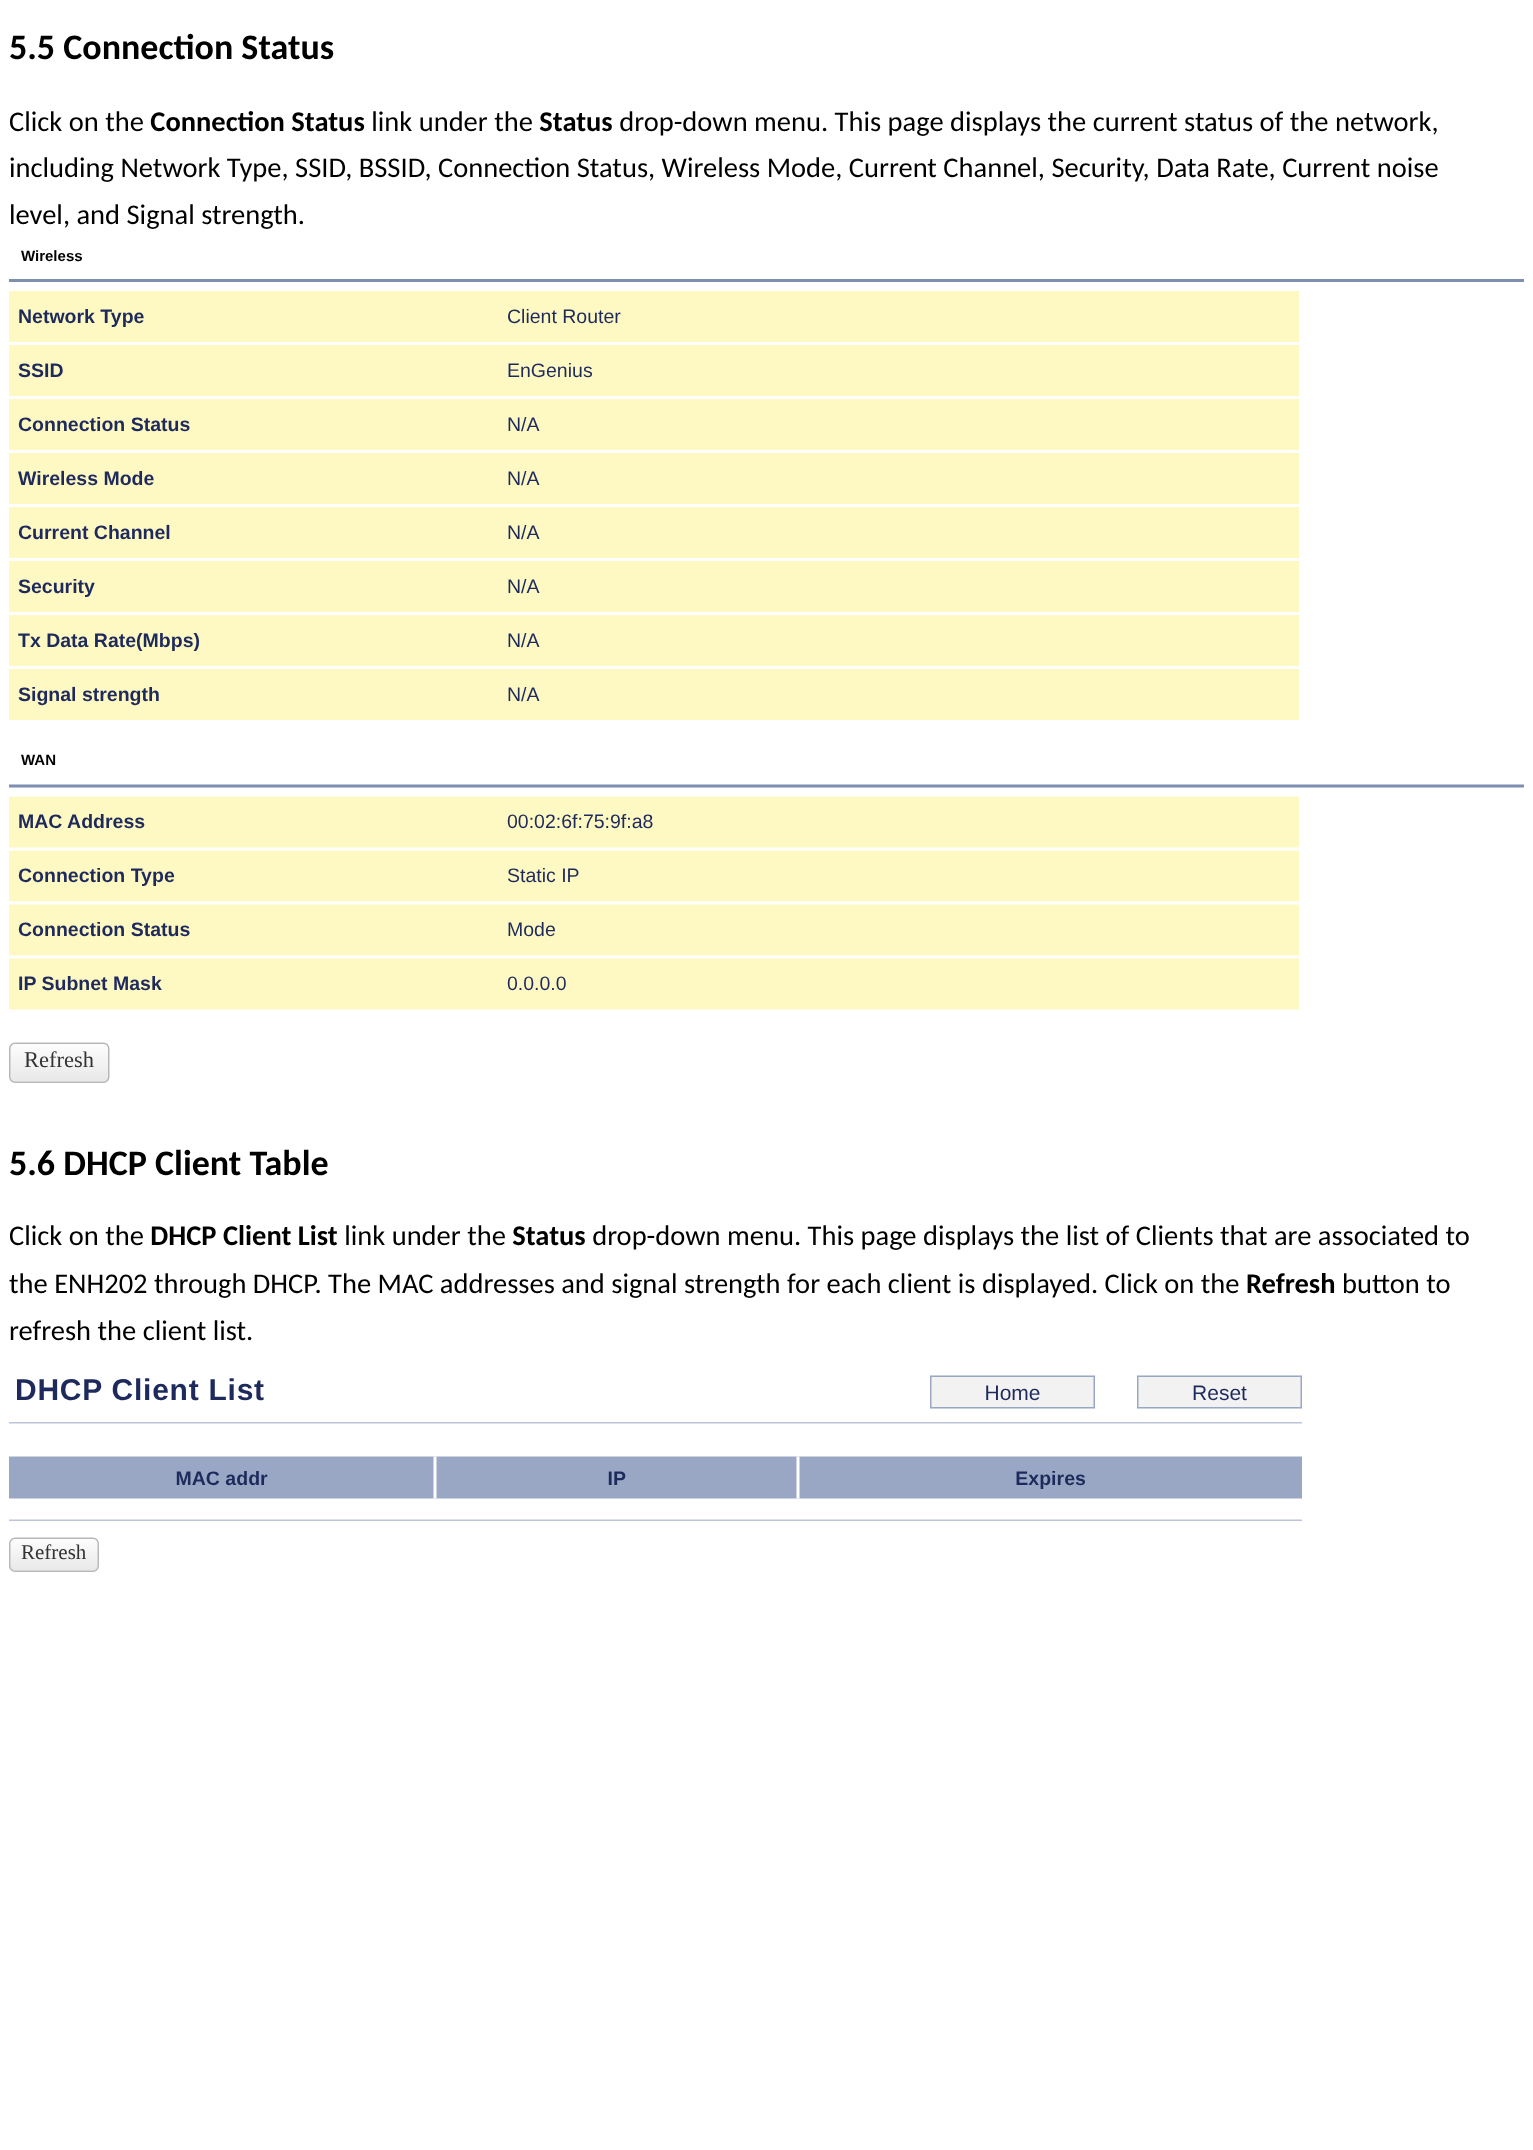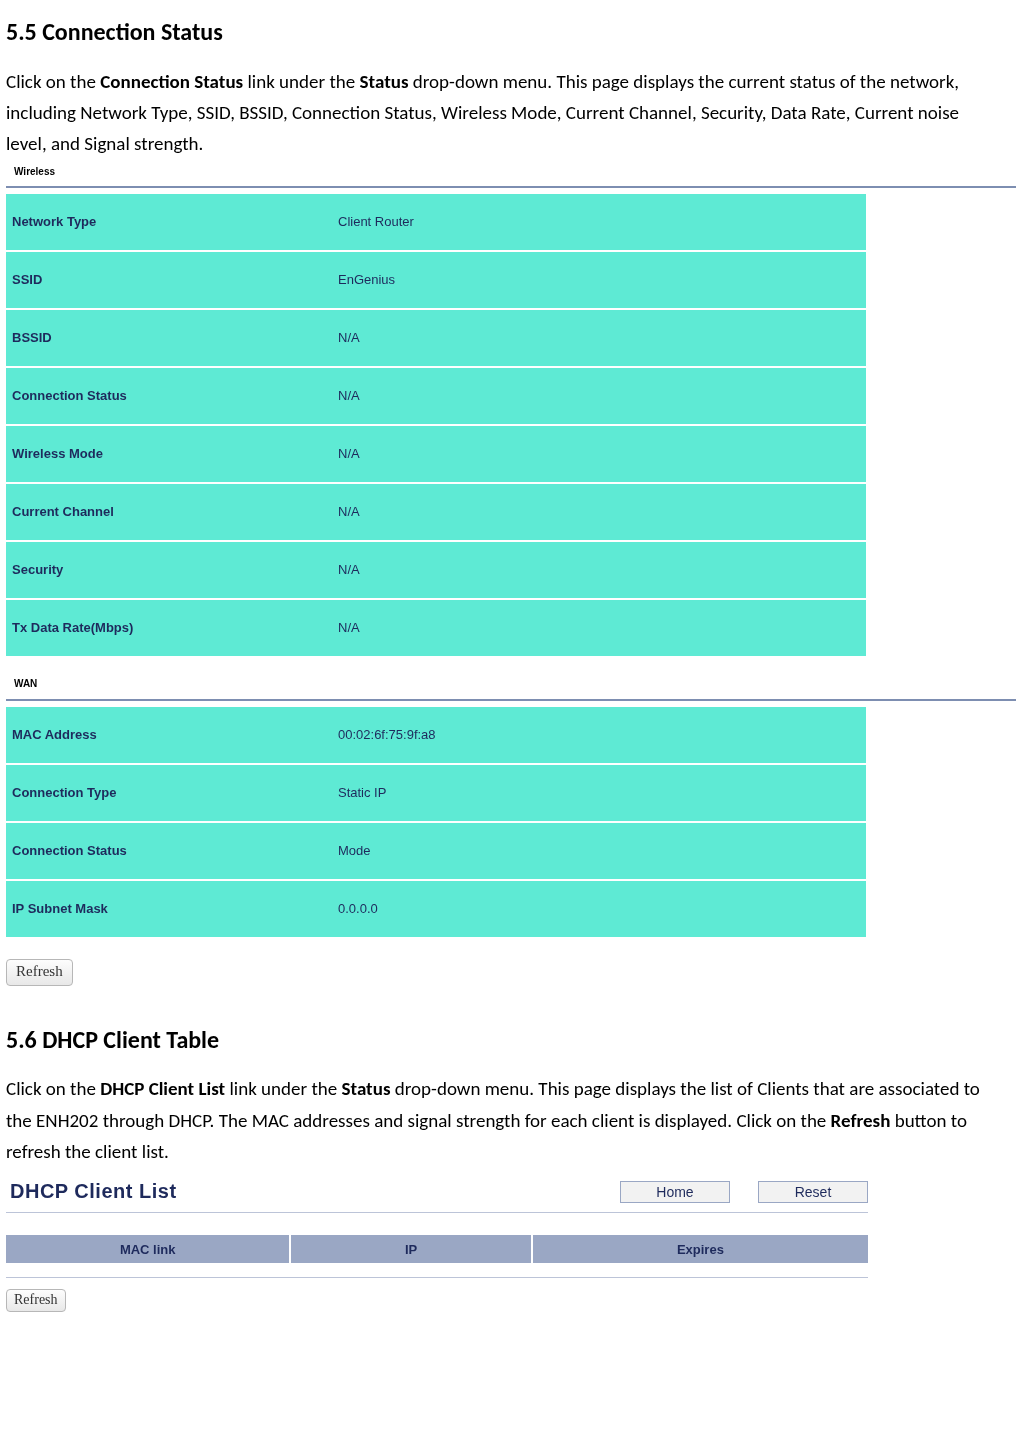--- a/index.html
+++ b/index.html
@@ -37,23 +37,23 @@
     margin: 6px 0 4px 0;
   }
   table.status {
     border-collapse: separate;
     border-spacing: 0 2px;
     width: 860px;
     font-family: Verdana, Arial, sans-serif;
     font-size: 13px;
   }
   table.status td {
-    background: #5eead4;
+    background: #fef9c3;
     height: 24px;
-    padding: 16px 6px;
+    padding: 5px 6px;
     vertical-align: middle;
   }
   table.status td.label {
     width: 310px;
     color: #1e2a5c;
     font-weight: 700;
   }
   table.status td.value {
     color: #1e2a5c;
     font-weight: 400;
@@ -162,41 +162,41 @@
     <tbody id="wireless-body">
         <tr>
           <td class="label">Network Type</td>
           <td class="value">Client Router</td>
         </tr>
         <tr>
           <td class="label">SSID</td>
           <td class="value">EnGenius</td>
         </tr>
         <tr>
-          <td class="label">BSSID</td>
-          <td class="value">N/A</td>
-        </tr>
-        <tr>
           <td class="label">Connection Status</td>
           <td class="value">N/A</td>
         </tr>
         <tr>
           <td class="label">Wireless Mode</td>
           <td class="value">N/A</td>
         </tr>
         <tr>
           <td class="label">Current Channel</td>
           <td class="value">N/A</td>
         </tr>
         <tr>
           <td class="label">Security</td>
           <td class="value">N/A</td>
         </tr>
         <tr>
           <td class="label">Tx Data Rate(Mbps)</td>
+          <td class="value">N/A</td>
+        </tr>
+        <tr>
+          <td class="label">Signal strength</td>
           <td class="value">N/A</td>
         </tr>
       </tbody>
   </table>
 </div>
 
 
 <div class="panel" style="margin-top:18px">
   <div class="panel-title">WAN</div>
   <hr class="panel-rule">
@@ -236,21 +236,21 @@
     <div class="dhcp-title">DHCP Client List</div>
     <div class="dhcp-buttons">
       <button class="flat-btn">Home</button>
       <button class="flat-btn">Reset</button>
     </div>
   </div>
   <hr class="thin-rule">
   <table class="dhcp-list">
     <thead>
       <tr>
-        <th style="width:33%">MAC link</th>
+        <th style="width:33%">MAC addr</th>
         <th style="width:28%">IP</th>
         <th>Expires</th>
       </tr>
     </thead>
   </table>
   <hr class="thin-rule2">
   <button class="refresh-btn-small">Refresh</button>
 </div>
 
 

